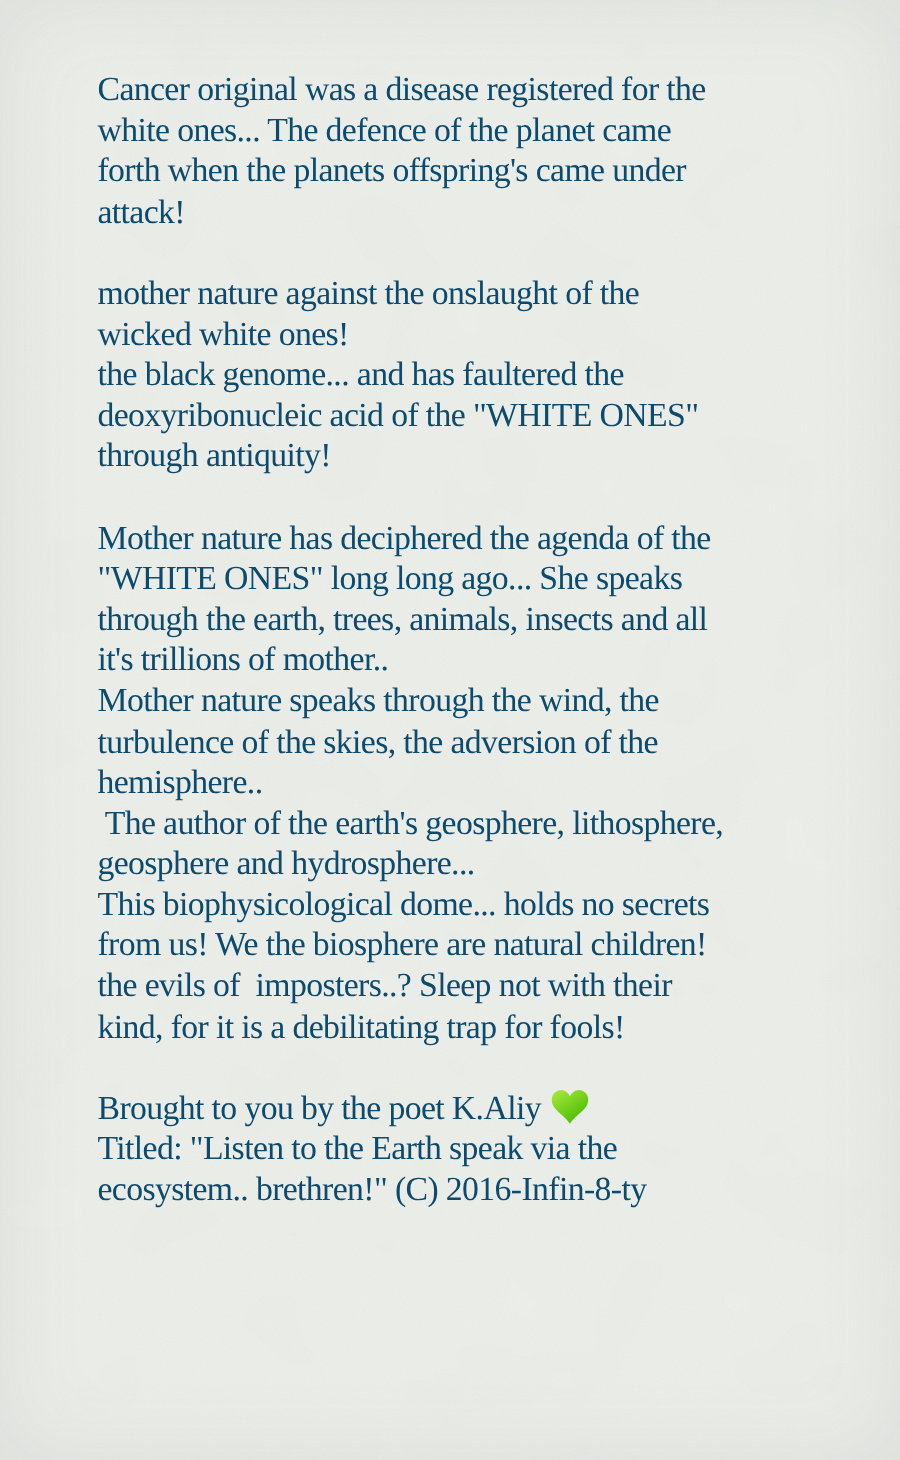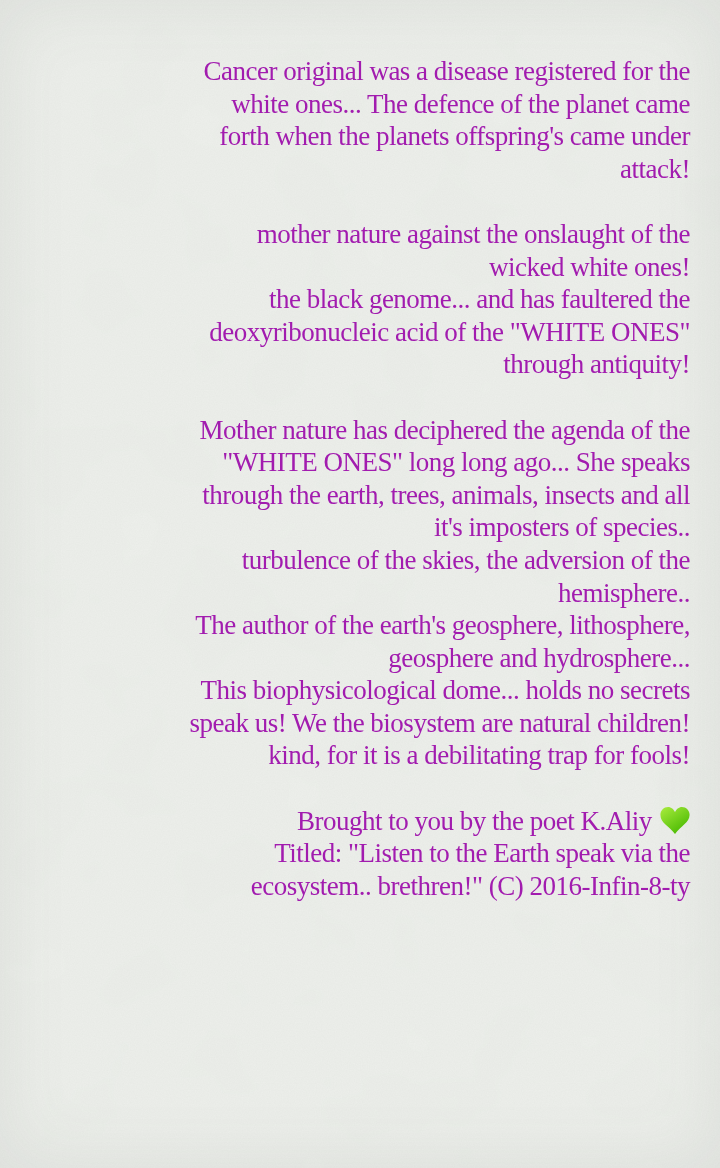--- a/index.html
+++ b/index.html
@@ -23,25 +23,24 @@
     position: absolute;
     inset: 0;
     width: 100%;
     height: 100%;
     pointer-events: none;
   }
   .poem {
     position: relative;
     z-index: 2;
     padding: 55px 30px 0 78px;
-    color: #a21caf;
+    color: #0c4a6e;
     font-size: 27px;
     line-height: 32.6px;
     letter-spacing: -0.5px;
-    text-align: right;
   }
   .paragraph {
     margin: 0 0 32.6px 0;
   }
   .paragraph:last-child {
     margin-bottom: 0;
   }
   .line {
     white-space: pre;
     min-height: 32.6px;
@@ -89,27 +88,29 @@
         <div class="line">mother nature against the onslaught of the</div>
         <div class="line">wicked white ones!</div>
         <div class="line">the black genome... and has faultered the</div>
         <div class="line">deoxyribonucleic acid of the "WHITE ONES"</div>
         <div class="line">through antiquity!</div>
       </div>
       <div class="paragraph">
         <div class="line">Mother nature has deciphered the agenda of the</div>
         <div class="line">"WHITE ONES" long long ago... She speaks</div>
         <div class="line">through the earth, trees, animals, insects and all</div>
-        <div class="line">it's imposters of species..</div>
+        <div class="line">it's trillions of mother..</div>
+        <div class="line">Mother nature speaks through the wind, the</div>
         <div class="line">turbulence of the skies, the adversion of the</div>
         <div class="line">hemisphere..</div>
         <div class="line"> The author of the earth's geosphere, lithosphere,</div>
         <div class="line">geosphere and hydrosphere...</div>
         <div class="line">This biophysicological dome... holds no secrets</div>
-        <div class="line">speak us! We the biosystem are natural children!</div>
+        <div class="line">from us! We the biosphere are natural children!</div>
+        <div class="line">the evils of  imposters..? Sleep not with their</div>
         <div class="line">kind, for it is a debilitating trap for fools!</div>
       </div>
       <div class="paragraph">
         <div class="line">Brought to you by the poet K.Aliy <span class="heart"><svg viewBox="0 0 32 29.6" width="30" height="27" xmlns="http://www.w3.org/2000/svg">
               <defs>
                 <linearGradient id="hg" x1="0%" y1="0%" x2="75%" y2="100%">
                   <stop offset="0%" stop-color="#aaec3e"></stop>
                   <stop offset="100%" stop-color="#46b800"></stop>
                 </linearGradient>
               </defs>

